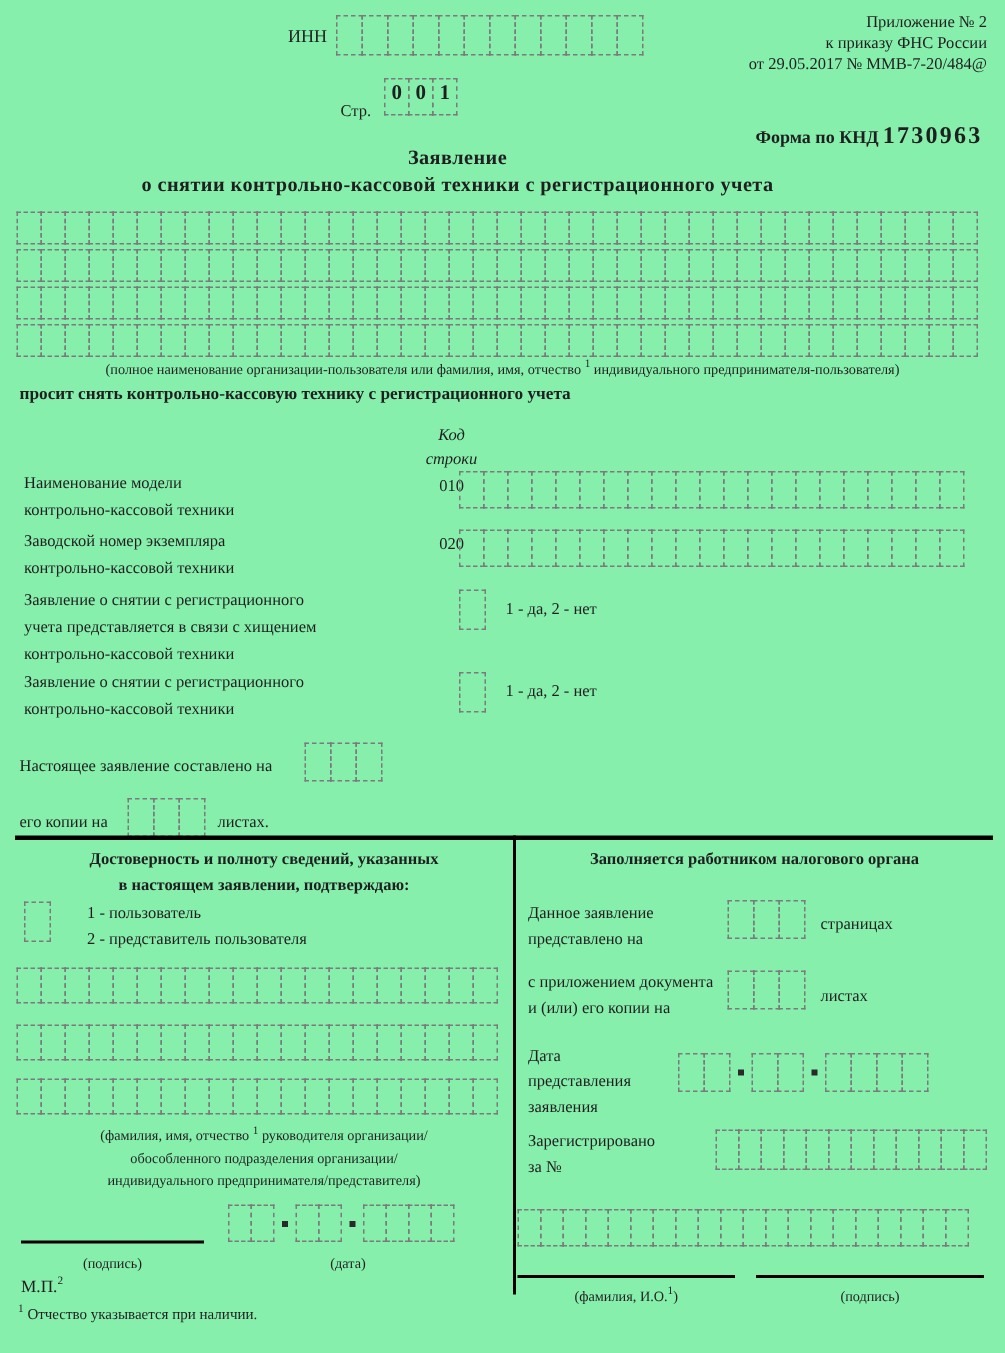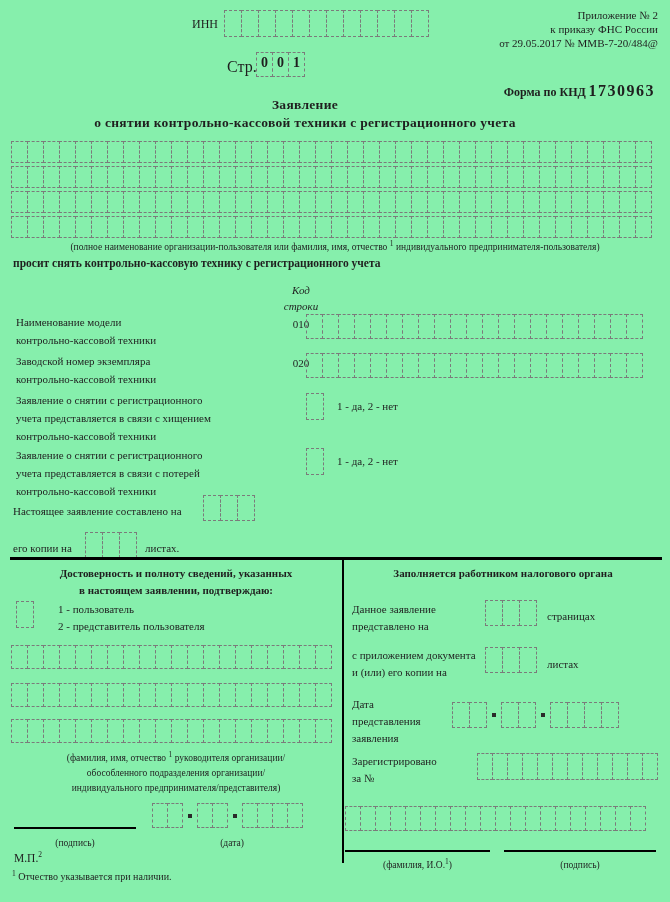--- a/index.html
+++ b/index.html
@@ -73,21 +73,21 @@
       <span class="cell"></span>
       <span class="cell"></span>
       <span class="cell"></span>
       <span class="cell"></span>
       <span class="cell"></span>
       <span class="cell"></span>
       <span class="cell"></span>
       <span class="cell"></span>
     </div>
 
-  <div class="abs" style="top:58px; left:227px; font-size:16px;">Стр.</div>
+  <div class="abs" style="top:68px; left:227px; font-size:11px;">Стр.</div>
   <div class="cellrow cells-str" style="top:52px; left:256px;">
       <span class="cell">0</span>
       <span class="cell">0</span>
       <span class="cell">1</span>
     </div>
 
   <div class="abs b" style="top:82px; right:15px;">
     <span style="font-size:12px;">Форма по КНД</span>
     <span class="knd-num">1730963</span>
   </div>
@@ -340,21 +340,20 @@
     <div>учета представляется в связи с хищением</div>
     <div>контрольно-кассовой техники</div>
   </div>
   <div class="cellrow cells-box" style="top:393px; left:306px;">
       <span class="cell"></span>
     </div>
   <div class="abs lbl" style="top:397px; left:337px;">1 - да,  2 - нет</div>
 
   <div class="abs lbl" style="top:446px; left:16px;">
     <div>Заявление о снятии с регистрационного</div>
-    <div>учета представляется в связи с потерей</div>
     <div>контрольно-кассовой техники</div>
   </div>
   <div class="cellrow cells-box" style="top:448px; left:306px;">
       <span class="cell"></span>
     </div>
   <div class="abs lbl" style="top:452px; left:337px;">1 - да,  2 - нет</div>
 
   <div class="abs lbl" style="top:502px; left:13px;">Настоящее заявление составлено на</div>
   <div class="cellrow cells-grp" style="top:495px; left:203px;">
       <span class="cell"></span>

